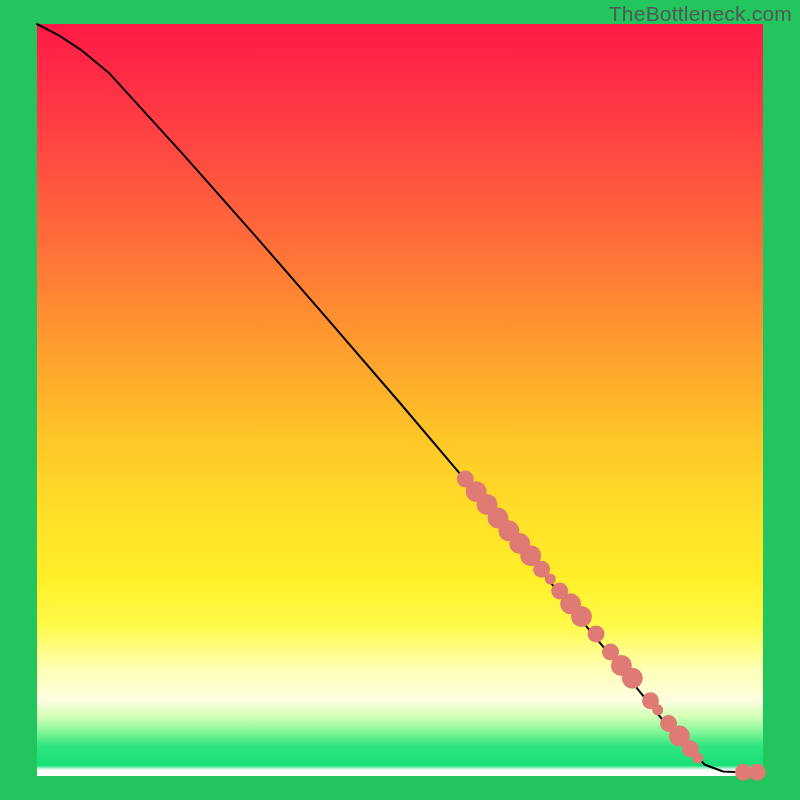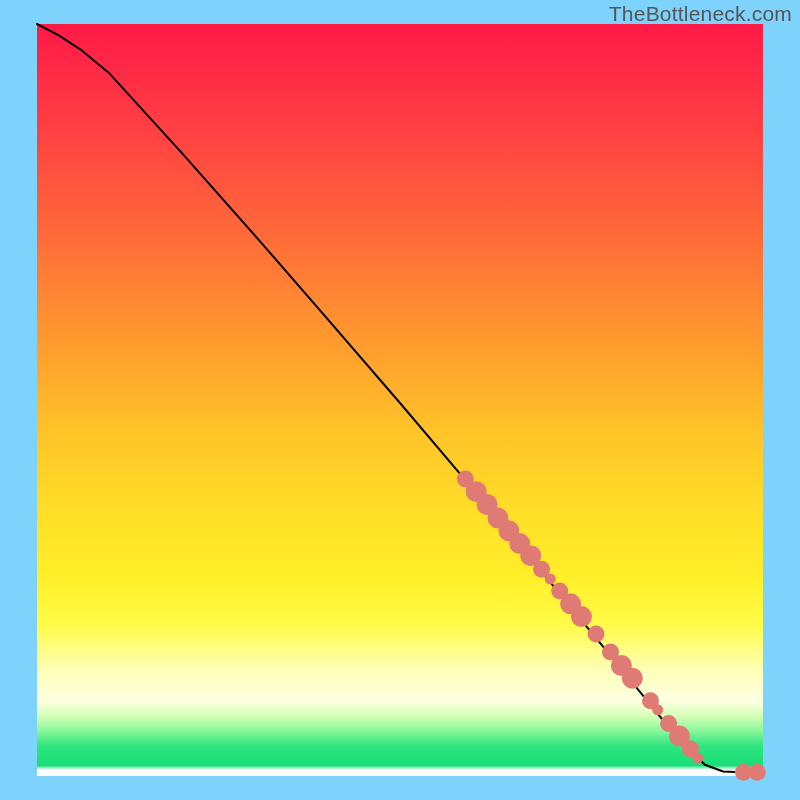--- a/index.html
+++ b/index.html
@@ -8,21 +8,21 @@
     width: 800px;
     height: 800px;
     background: #000;
     font-family: Arial, Helvetica, sans-serif;
     overflow: hidden;
   }
   .stage {
     position: relative;
     width: 800px;
     height: 800px;
-    background: #7dd3fc;
+    background: #22c55e;
     text-align: right;
   }
   .watermark {
     position: absolute;
     top: 2px;
     right: 8px;
     color: #555;
     font-size: 21px;
     letter-spacing: 0.2px;
     user-select: none;

